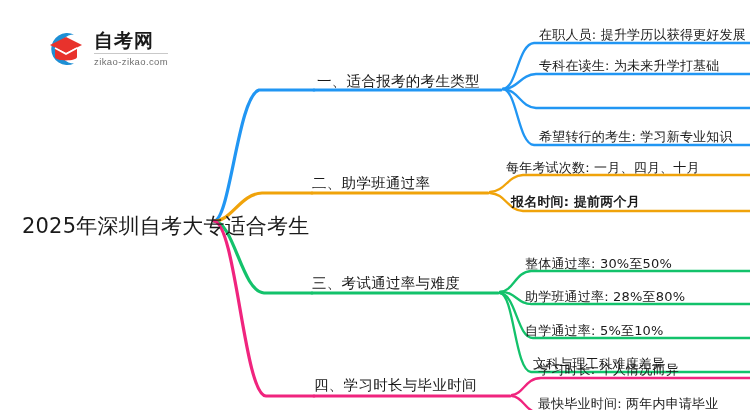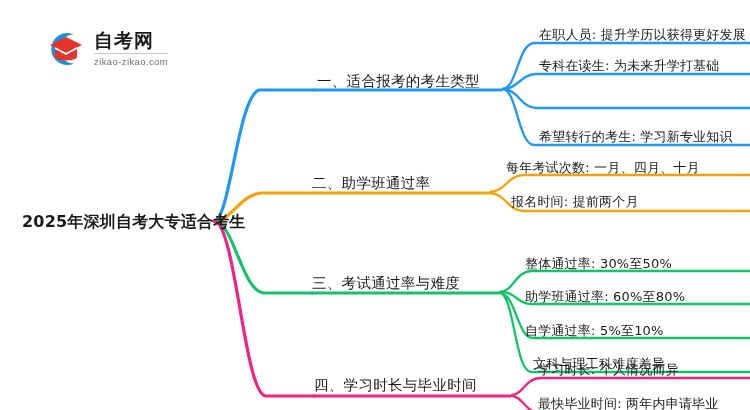--- a/index.html
+++ b/index.html
@@ -33,44 +33,43 @@
   }
 
   
   .node{
     position:absolute;
     font-family:"DejaVu Sans","Liberation Sans",sans-serif;
     color:#1a1a1a;
     white-space:nowrap;
   }
   .root{
-    font-size:16px;
+    font-size:21px;
     left:8px;top:196px;
     letter-spacing:.2px;
-    font-weight:bold;
   }
   .branch{
     font-size:14.5px;
     letter-spacing:.3px;
   }
   .leaf{
     font-size:13px;
     letter-spacing:.2px;
   }
   .b1{left:303px;top:56px;}
   .b2{left:298px;top:158px;}
   .b3{left:298px;top:258px;}
   .b4{left:300px;top:360px;}
 
   .l1{left:525px;top:10px;}
   .l2{left:525px;top:41px;}
   .l3{left:525px;top:74px;}
   .l4{left:525px;top:112px;}
   .l5{left:492px;top:143px;}
-  .l6{left:497px;top:177px;}
+  .l6{left:497px;top:177px;font-weight:bold;}
   .l7{left:511px;top:239px;}
   .l8{left:511px;top:272px;}
   .l9{left:511px;top:306px;}
   .l10{left:511px;top:339px;padding-left:8px;}
   .l11{left:524px;top:345px;text-align:right;}
   .l12{left:524px;top:379px;}
 </style>
 </head>
 <body>
 
@@ -137,20 +136,20 @@
   <div class="node branch b4">四、学习时长与毕业时间</div>
 
   <div class="node leaf l1">在职人员: 提升学历以获得更好发展</div>
   <div class="node leaf l2">专科在读生: 为未来升学打基础</div>
   <div class="node leaf l4">希望转行的考生: 学习新专业知识</div>
 
   <div class="node leaf l5">每年考试次数: 一月、四月、十月</div>
   <div class="node leaf l6">报名时间: 提前两个月</div>
 
   <div class="node leaf l7">整体通过率: 30%至50%</div>
-  <div class="node leaf l8">助学班通过率: 60%至80%</div>
+  <div class="node leaf l8">助学班通过率: 28%至80%</div>
   <div class="node leaf l9">自学通过率: 5%至10%</div>
   <div class="node leaf l10">文科与理工科难度差异</div>
 
   <div class="node leaf l11">学习时长: 个人情况而异</div>
   <div class="node leaf l12">最快毕业时间: 两年内申请毕业</div>
 
 </div>
 
 </body></html>

